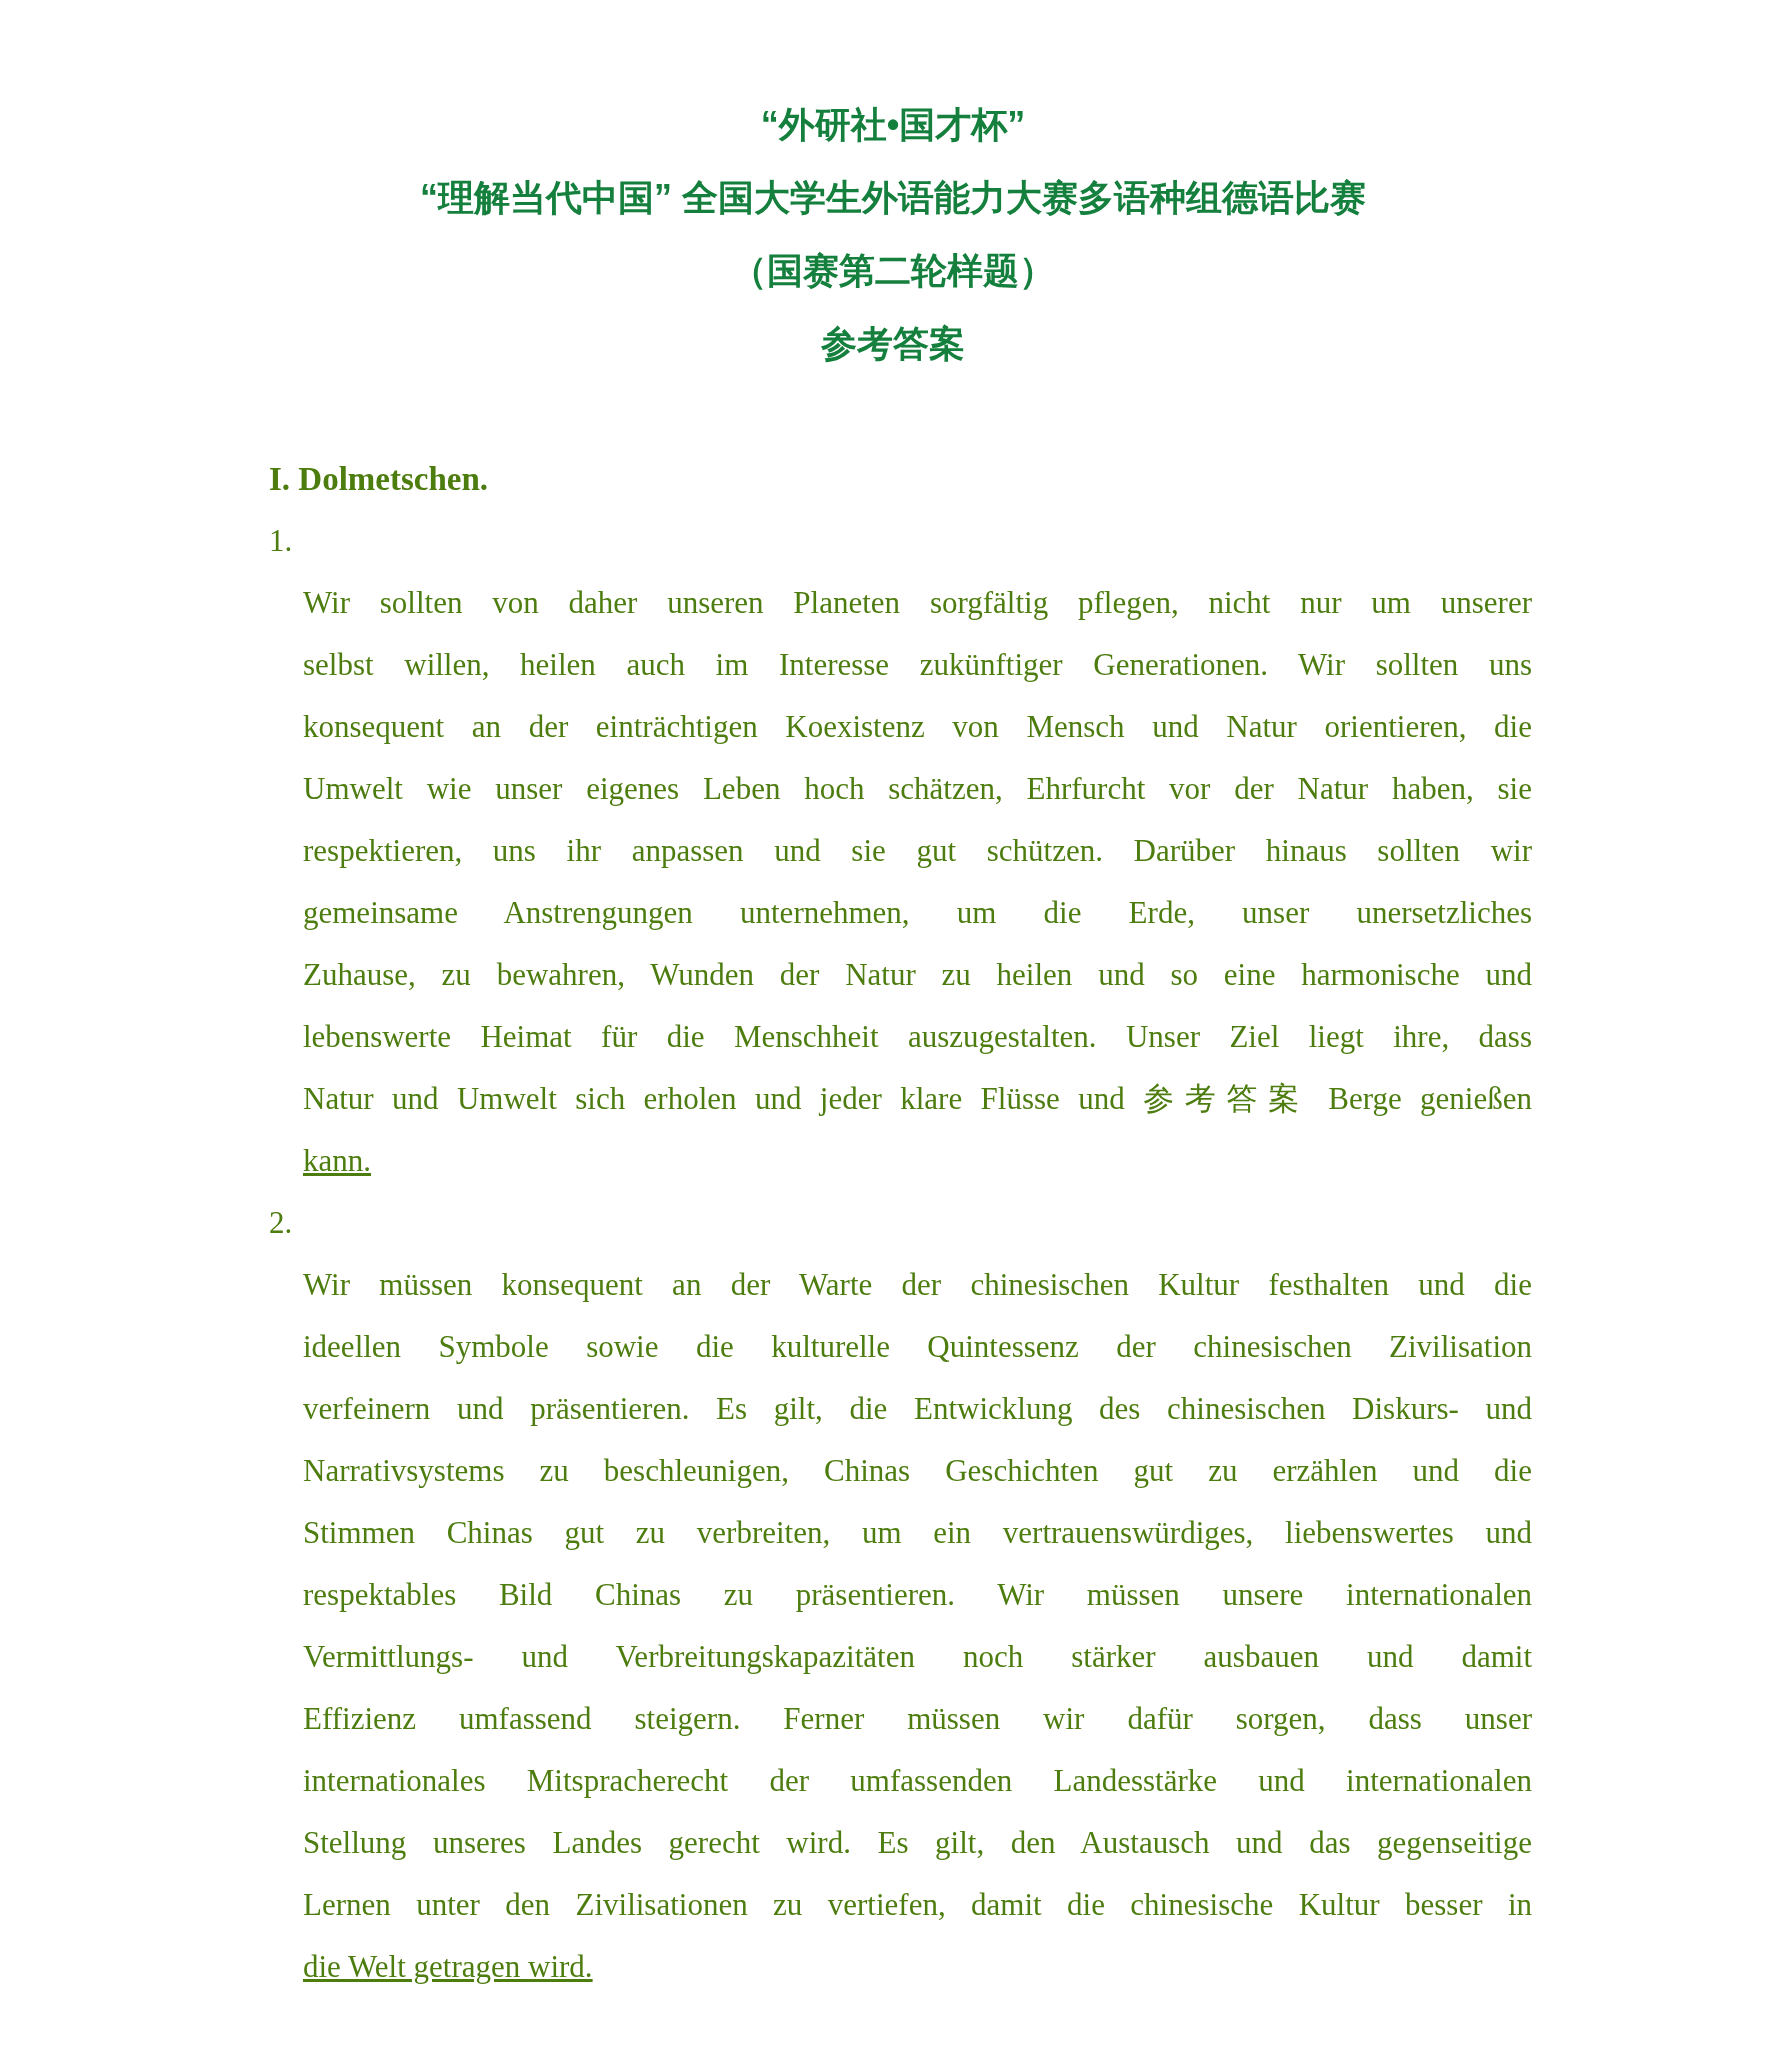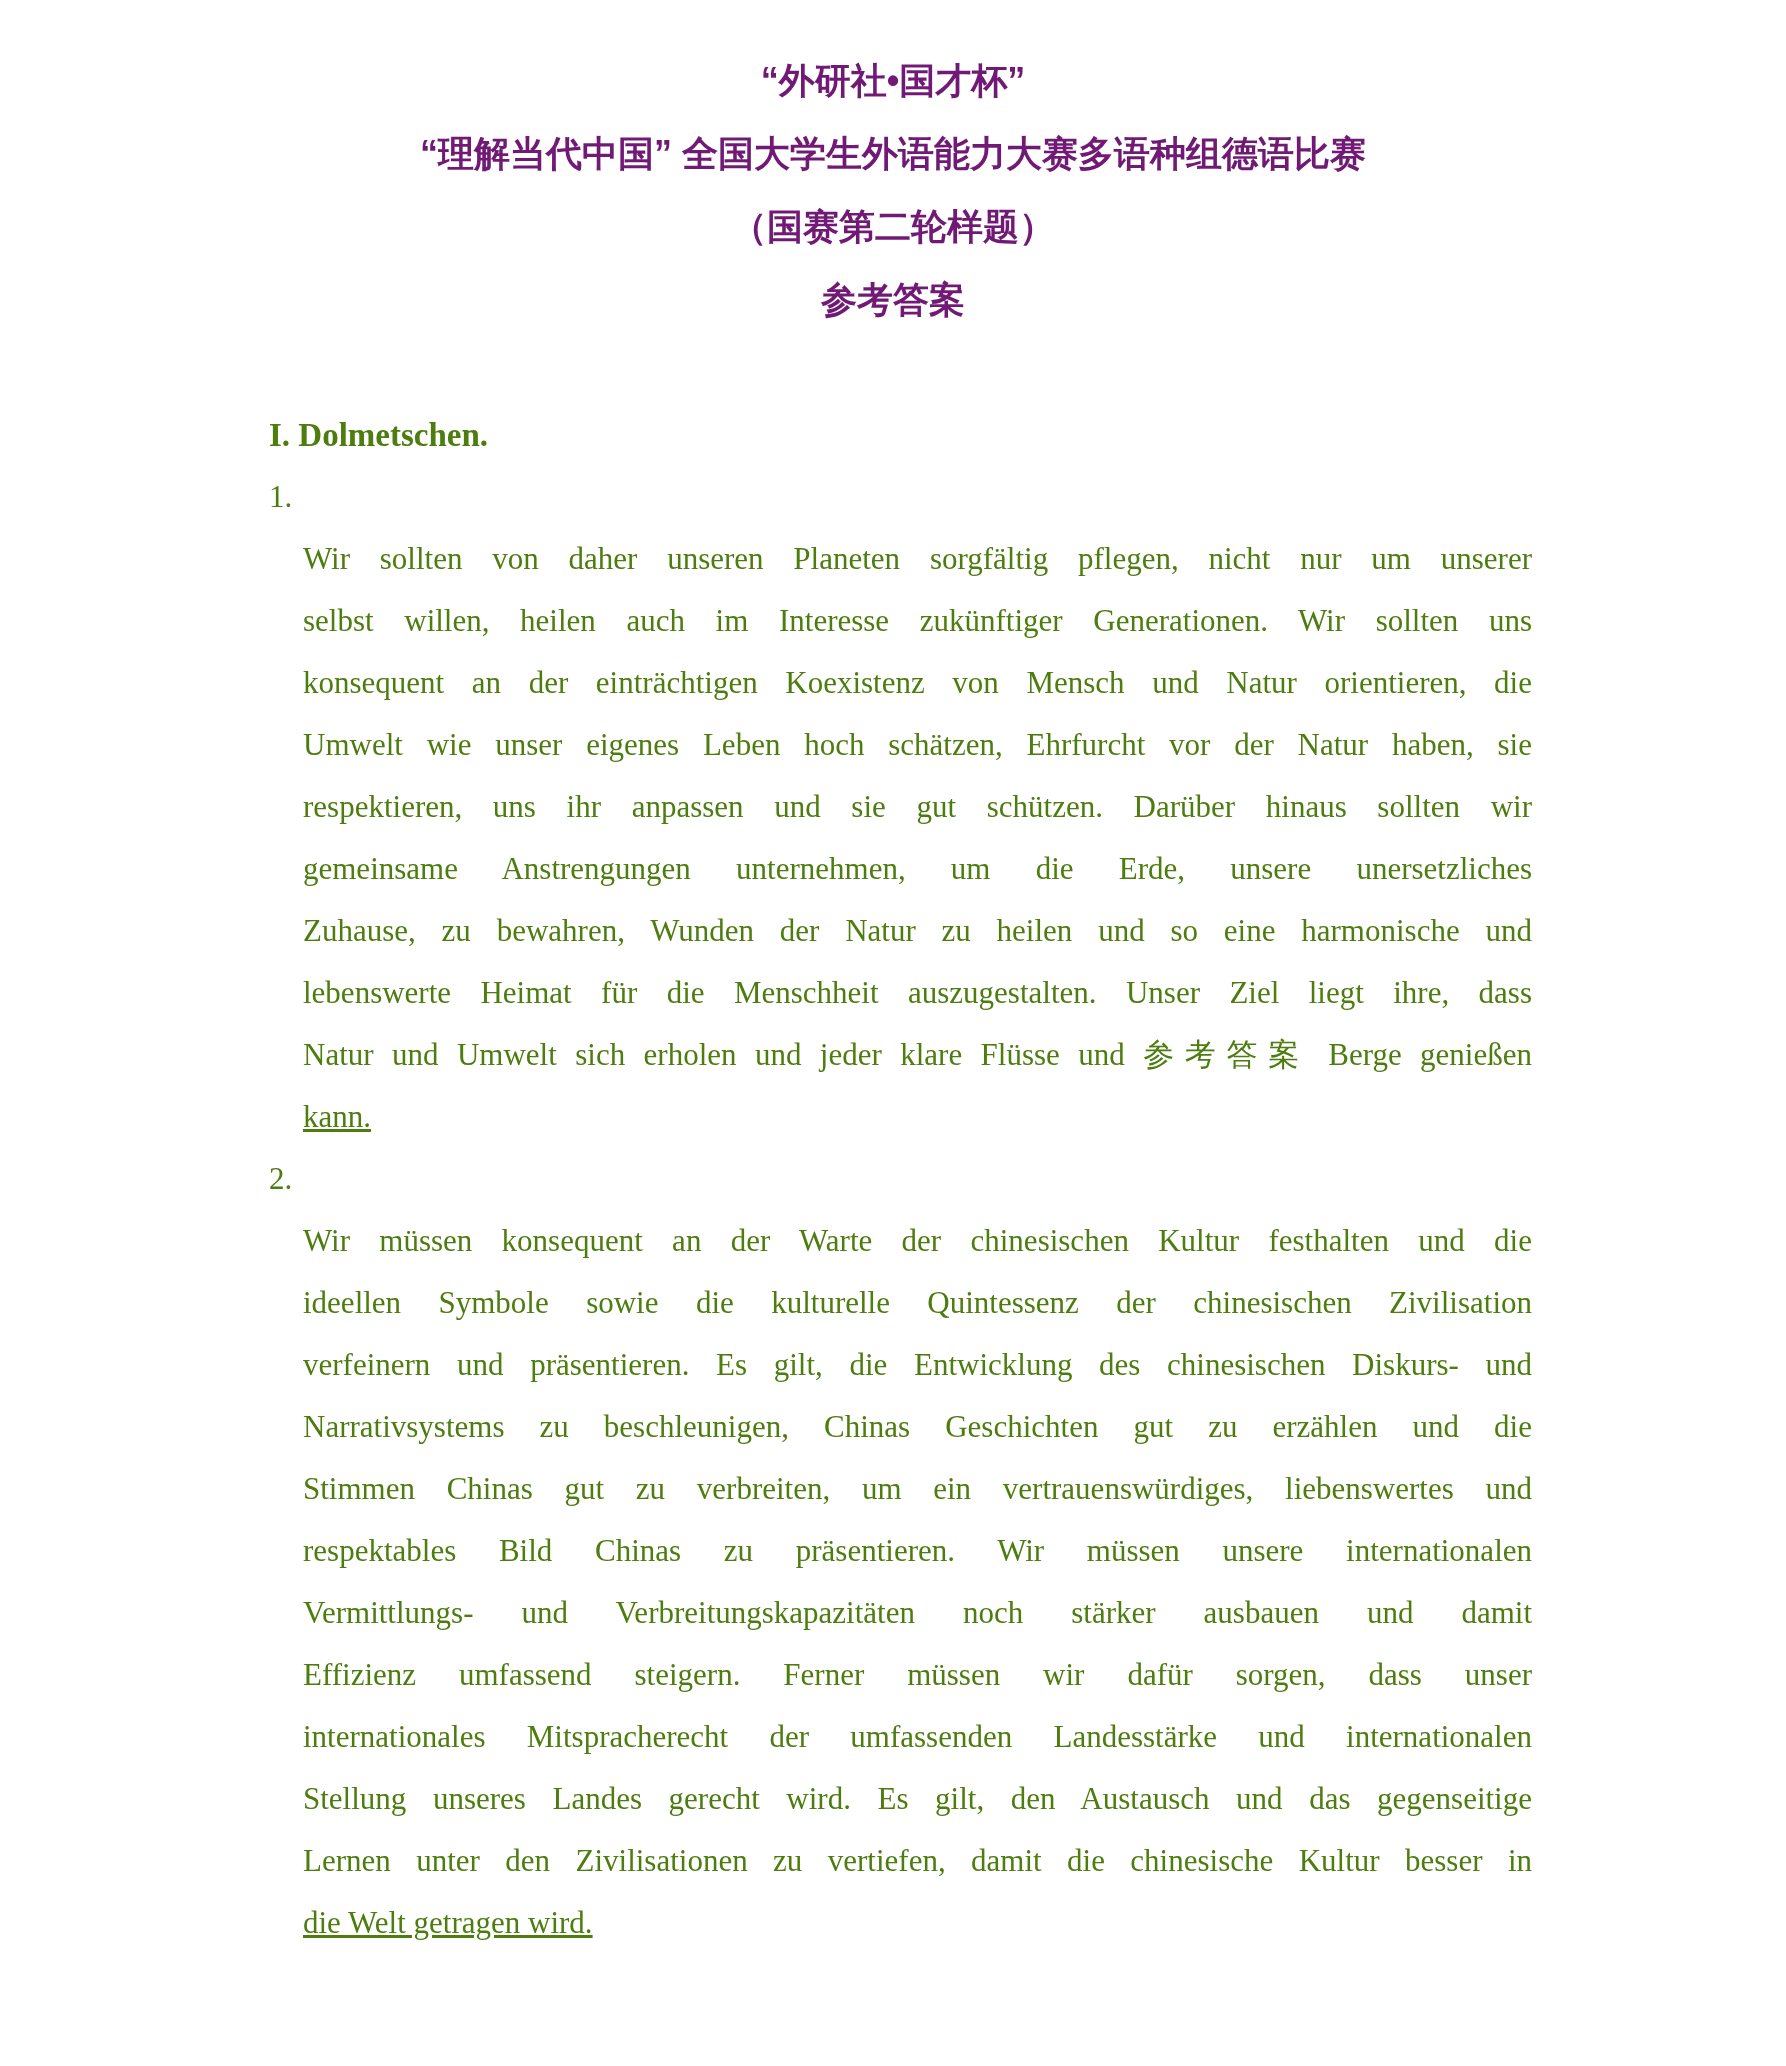--- a/index.html
+++ b/index.html
@@ -8,27 +8,27 @@
     background: #e8e8e8;
   }
   .page {
     position: relative;
     width: 1786px;
     height: 2066px;
     background: #ffffff;
     overflow: hidden;
   }
   .title-block {
-    padding-top: 44px;
+    padding-top: 88px;
     text-align: center;
     font-family: "Liberation Sans", "DejaVu Sans", sans-serif;
     font-weight: bold;
     font-size: 36px;
     line-height: 73px;
-    color: #701a75;
+    color: #15803d;
   }
   .title-line {
     height: 73px;
   }
   .content {
     margin: 68px 254px 0 269px;
     font-family: "Liberation Serif", "DejaVu Serif", serif;
     font-size: 31px;
     line-height: 62px;
     color: #4d7c0f;
@@ -72,21 +72,21 @@
 
     <div class="heading">I. Dolmetschen.</div>
 
     <div class="item-number">1.</div>
     <div class="para">
       <div class="line">Wir sollten von daher unseren Planeten sorgfältig pflegen, nicht nur um unserer</div>
       <div class="line">selbst willen, heilen auch im Interesse zukünftiger Generationen. Wir sollten uns</div>
       <div class="line">konsequent an der einträchtigen Koexistenz von Mensch und Natur orientieren, die</div>
       <div class="line">Umwelt wie unser eigenes Leben hoch schätzen, Ehrfurcht vor der Natur haben, sie</div>
       <div class="line">respektieren, uns ihr anpassen und sie gut schützen. Darüber hinaus sollten wir</div>
-      <div class="line">gemeinsame Anstrengungen unternehmen, um die Erde, unsere unersetzliches</div>
+      <div class="line">gemeinsame Anstrengungen unternehmen, um die Erde, unser unersetzliches</div>
       <div class="line">Zuhause, zu bewahren, Wunden der Natur zu heilen und so eine harmonische und</div>
       <div class="line">lebenswerte Heimat für die Menschheit auszugestalten. Unser Ziel liegt ihre, dass</div>
       <div class="line">Natur und Umwelt sich erholen und jeder klare Flüsse und 参考答案 Berge genießen</div>
       <div class="line last">kann.</div>
     </div>
 
     <div class="item-number">2.</div>
     <div class="para">
       <div class="line">Wir müssen konsequent an der Warte der chinesischen Kultur festhalten und die</div>
       <div class="line">ideellen Symbole sowie die kulturelle Quintessenz der chinesischen Zivilisation</div>

